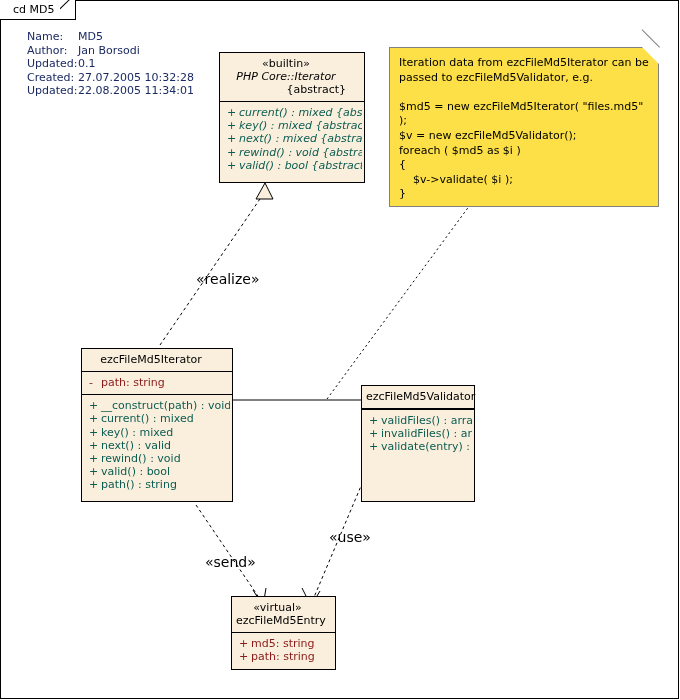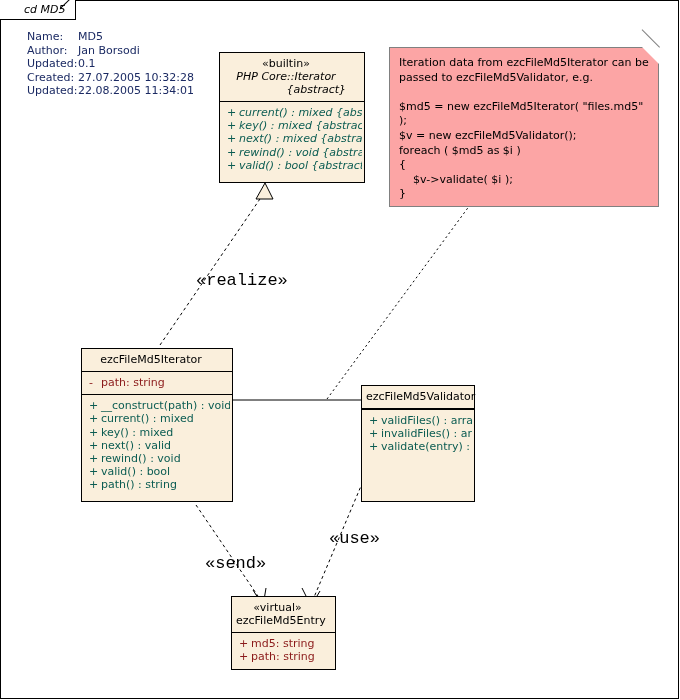--- a/index.html
+++ b/index.html
@@ -45,25 +45,24 @@
     content: "";
     position: absolute;
     left: -6px; top: 14px;
     width: 34px; height: 1px;
     background: #000;
     transform: rotate(-44deg);
     transform-origin: left center;
   }
   .frame-tab-label {
     position: absolute;
-    left: 24px; top: 3px;
+    left: 13px; top: 3px;
     font-size: 11px;
     color: #000000;
     white-space: nowrap;
-    font-style: italic;
   }
 
   
   .meta {
     position: absolute;
     left: 27px; top: 30px;
     font-size: 11px;
     color: #1b2a63;
     line-height: 13.6px;
   }
@@ -104,21 +103,20 @@
   }
   .uml-name {
     display: block;
     font-size: 11px;
     color: #000000;
   }
   .uml-name.italic { font-style: italic; }
   .uml-abstract-tag {
     display: block;
     text-align: right;
-    font-style: italic;
     font-size: 11px;
     padding-right: 2px;
   }
   .uml-sep {
     height: 0;
     border-top: 1px solid #000000;
   }
   .uml-compartment {
     padding: 4px 2px 5px 2px;
   }
@@ -136,21 +134,21 @@
     box-sizing: border-box;
   }
   .attr { color: #8b1a1a; }
   .oper { color: #0b5c52; }
   .oper.italic, .attr.italic { font-style: italic; }
 
   
   .note {
     position: absolute;
     box-sizing: border-box;
-    background: #fca5a5;
+    background: #fde047;
     border: 1px solid #808080;
     font-size: 11px;
     color: #000000;
   }
   .note::after {
     content: "";
     position: absolute;
     left: 4px; top: 4px;
     right: -5px; bottom: -5px;
     background: #b3b3b3;
@@ -175,24 +173,23 @@
     position: relative;
     padding: 8px 8px 8px 9px;
     line-height: 14.6px;
     white-space: pre-wrap;
     z-index: 1;
   }
 
   
   .conn-label {
     position: absolute;
-    font-size: 17px;
+    font-size: 14px;
     color: #000000;
     white-space: nowrap;
-    font-family: Liberation Mono, monospace;
   }
 
   svg.links {
     position: absolute;
     left: 0; top: 0;
     width: 680px; height: 700px;
     pointer-events: none;
   }
 </style>
 </head>

